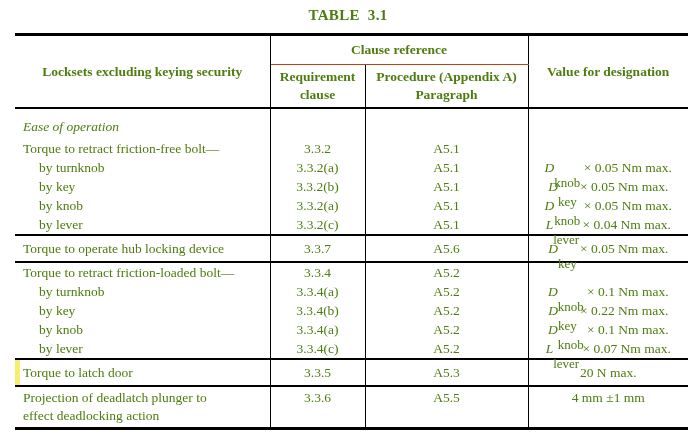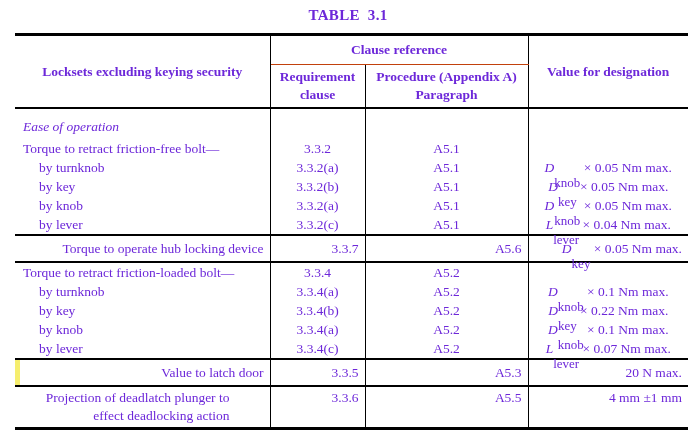--- a/index.html
+++ b/index.html
@@ -1,21 +1,21 @@
 <!DOCTYPE html>
 <html style="--highlight: #f6ee6e;"><head>
 <meta charset="utf-8">
 <style>
   html, body { margin: 0; padding: 0; background: #ffffff; }
   .page {
     position: relative;
     width: 696px;
     height: 438px;
     background: #ffffff;
-    color: #6d28d9;
+    color: #4d7c0f;
     font-family: "Liberation Serif", "DejaVu Serif", serif;
     overflow: hidden;
     box-sizing: border-box;
     padding-top: 7px;
   }
   .title {
     text-align: center;
     font-weight: bold;
     font-size: 15px;
     letter-spacing: 0.3px;
@@ -61,21 +61,21 @@
     padding: 0 6px;
     vertical-align: top;
     line-height: 19px;
   }
   td.col1 { text-align: left; padding-left: 8px; }
   td.col1.indent { padding-left: 24px; }
   td.col2, td.col3, td.col4 { text-align: center; }
 
   tr.note td { padding-top: 8px; padding-bottom: 3px; margin-top: 20px; }
   tr.note td.col1 { font-style: italic; }
-  tr.pad td { padding-top: 3px; padding-bottom: 3px; text-align: right; }
+  tr.pad td { padding-top: 3px; padding-bottom: 3px; }
   tr.section-end td { border-bottom: 2px solid #000000; }
   tr.twoline td { line-height: 17.5px; padding-top: 2px; padding-bottom: 3px; }
   tr.twoline td.col1 { padding-right: 40px; }
   tr.highlight td.col1 { box-shadow: inset 5px 0 0 var(--highlight, #f6ee6e); }
 
   td.col4 i { font-style: italic; }
   td.col4 sub {
     font-size: 13px;
     line-height: 0;
     vertical-align: baseline;
@@ -181,21 +181,21 @@
         </tr>
         <tr class="section-end">
           <td class="col1 vline-r indent">by lever</td>
           <td class="col2 vline-r">3.3.4(c)</td>
           <td class="col3 vline-r">A5.2</td>
           <td class="col4"><i>L</i><sub>lever</sub> × 0.07 Nm max.</td>
         </tr>
       </tbody>
       <tbody>
         <tr class="highlight pad section-end">
-          <td class="col1 vline-r">Value to latch door</td>
+          <td class="col1 vline-r">Torque to latch door</td>
           <td class="col2 vline-r">3.3.5</td>
           <td class="col3 vline-r">A5.3</td>
           <td class="col4">20 N max.</td>
         </tr>
       </tbody>
       <tbody>
         <tr class="twoline pad section-end">
           <td class="col1 vline-r">Projection of deadlatch plunger to effect deadlocking action</td>
           <td class="col2 vline-r">3.3.6</td>
           <td class="col3 vline-r">A5.5</td>

